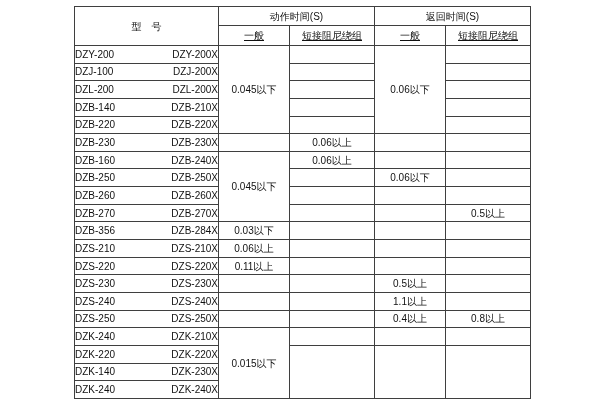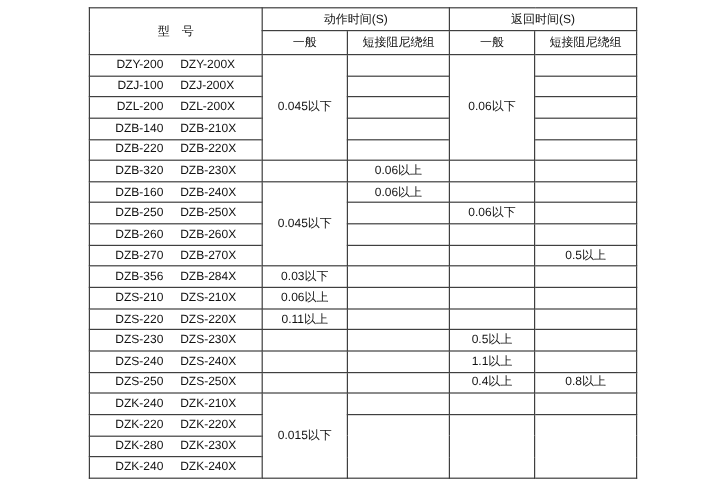--- a/index.html
+++ b/index.html
@@ -14,23 +14,23 @@
   }
   table.spec th,table.spec td{
     border:1px solid #3f3f3f;
     padding:0;margin:0;
     text-align:center;vertical-align:middle;
     font-size:10px;font-weight:normal;line-height:1.1;
     color:#111111;background:#ffffff;
     overflow:hidden;white-space:nowrap;
   }
   thead tr.h1{height:19px;}
-  thead tr.h2{height:20px;}
+  thead tr.h2{height:20px;text-decoration:underline;}
   tbody tr{height:17.65px;}
-  .model-wrap{display:flex;justify-content:center;gap:14px;}
+  .model-wrap{display:flex;justify-content:space-between;gap:14px;}
   .model-wrap span{display:inline-block;}
 </style>
 </head>
 <body>
 
 <div class="table-wrap">
 <table class="spec">
   <colgroup>
     <col style="width:144px">
         <col style="width:71px">
@@ -102,21 +102,21 @@
               <span>DZB-220X</span>
             </div>
           </td>
       <td></td>
       <td></td>
     </tr>
 
     <tr>
       <td>
             <div class="model-wrap">
-              <span>DZB-320</span>
+              <span>DZB-230</span>
               <span>DZB-230X</span>
             </div>
           </td>
       <td></td>
       <td>0.06以上</td>
       <td></td>
       <td></td>
     </tr>
 
     <tr>
@@ -257,21 +257,21 @@
               <span>DZK-220X</span>
             </div>
           </td>
       <td rowspan="3"></td>
       <td rowspan="3"></td>
       <td rowspan="3"></td>
     </tr>
     <tr>
       <td>
             <div class="model-wrap">
-              <span>DZK-280</span>
+              <span>DZK-140</span>
               <span>DZK-230X</span>
             </div>
           </td>
     </tr>
     <tr>
       <td>
             <div class="model-wrap">
               <span>DZK-240</span>
               <span>DZK-240X</span>
             </div>

